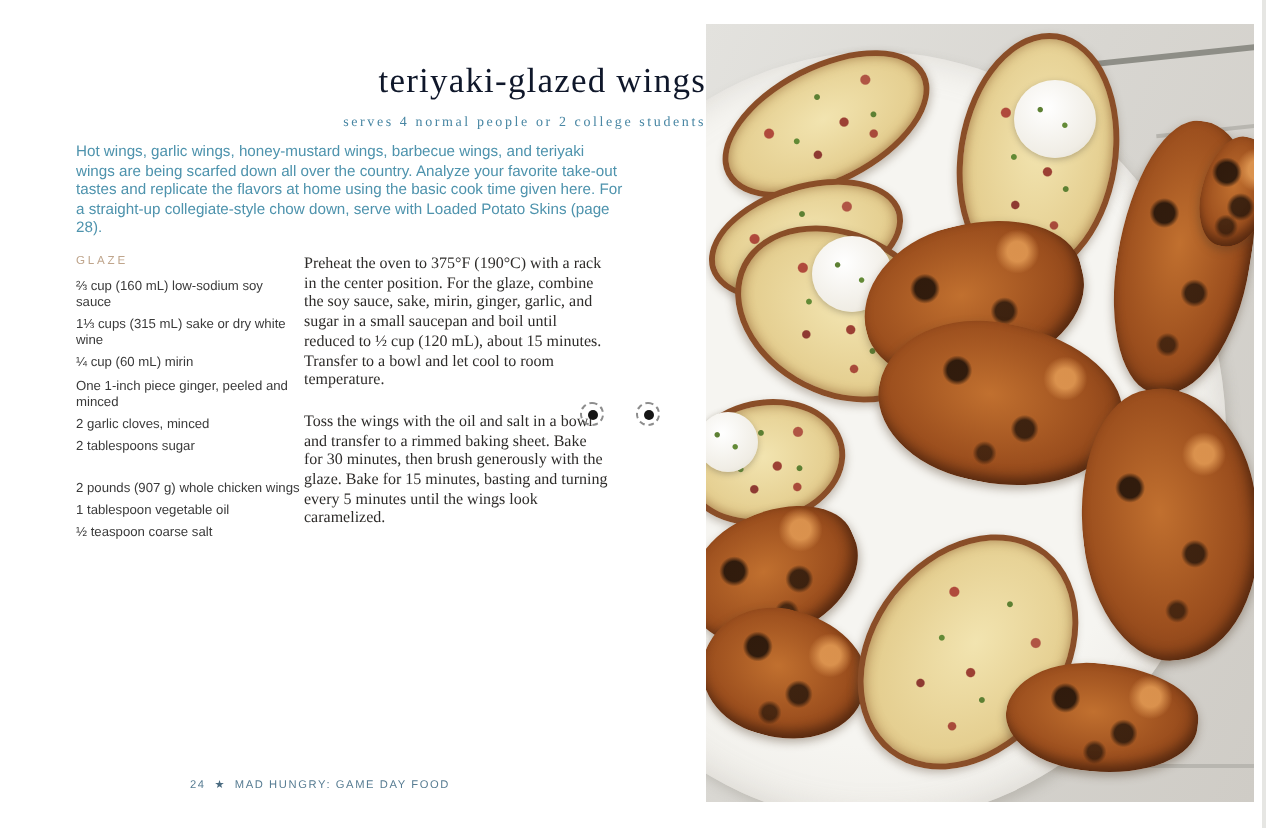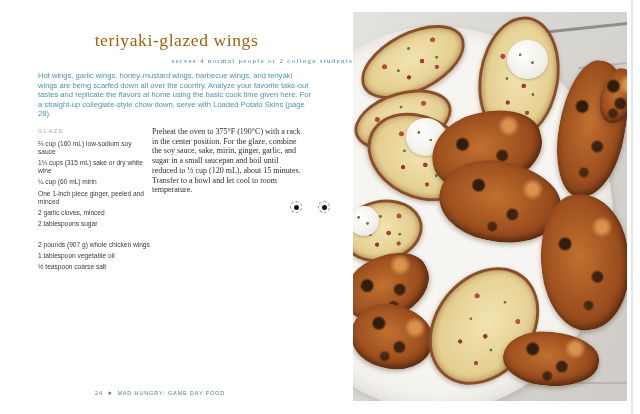--- a/index.html
+++ b/index.html
@@ -1,22 +1,22 @@
 <!DOCTYPE html>
 <html><head>
 <meta charset="utf-8">
 <style>
   html,body{margin:0;padding:0;background:#fff;}
   .spread{position:relative;width:640px;height:414px;background:#fff;overflow:hidden;
           font-family:"Liberation Sans","DejaVu Sans",sans-serif;-webkit-font-smoothing:antialiased;}
 
   
-  .title{position:absolute;left:0;top:30px;width:353px;margin:0;text-align:center;
+  .title{position:absolute;left:0;top:30px;width:353px;margin:0;text-align:right;
          font-family:"Liberation Serif","DejaVu Serif",serif;font-weight:400;
-         font-size:17.5px;letter-spacing:.6px;color:#a16207;}
+         font-size:17.5px;letter-spacing:.6px;color:#0f172a;}
   .subtitle{position:absolute;left:0;top:57px;width:353px;text-align:right;
          font-family:"Liberation Serif","DejaVu Serif",serif;
          font-size:7px;letter-spacing:1.3px;color:#4886a3;}
   .intro{position:absolute;left:38px;top:71px;width:274px;margin:0;
          font-size:7.6px;line-height:9.6px;color:#4e93ad;}
   .ingredients{position:absolute;left:38px;top:128px;width:112px;}
   .glaze-label{font-size:5.8px;letter-spacing:1.4px;color:#bfa58c;margin-bottom:6px;}
   .ing-list{list-style:none;margin:0;padding:0;}
   .ing-list li{font-size:6.6px;line-height:8px;color:#3a3a3a;margin-bottom:3.2px;}
   .main-ing{margin-top:13px;}
@@ -89,20 +89,21 @@
       </ul>
       <ul class="ing-list main-ing">
         <li>2 pounds (907 g) whole chicken wings</li>
         <li>1 tablespoon vegetable oil</li>
         <li>½ teaspoon coarse salt</li>
       </ul>
     </div>
 
     <div class="steps">
       <p>Preheat the oven to 375°F (190°C) with a rack in the center position. For the glaze, combine the soy sauce, sake, mirin, ginger, garlic, and sugar in a small saucepan and boil until reduced to ½ cup (120 mL), about 15 minutes. Transfer to a bowl and let cool to room temperature.</p>
+      <p>Toss the wings with the oil and salt in a bowl and transfer to a rimmed baking sheet. Bake for 30 minutes, then brush generously with the glaze. Bake for 15 minutes, basting and turning every 5 minutes until the wings look caramelized.</p>
     </div>
 
     <div class="target" style="left:290px;top:201px;">
       <span class="t-dot"></span>
     </div>
     <div class="target" style="left:318px;top:201px;">
       <span class="t-dot"></span>
     </div>
 
     <div class="footer">

